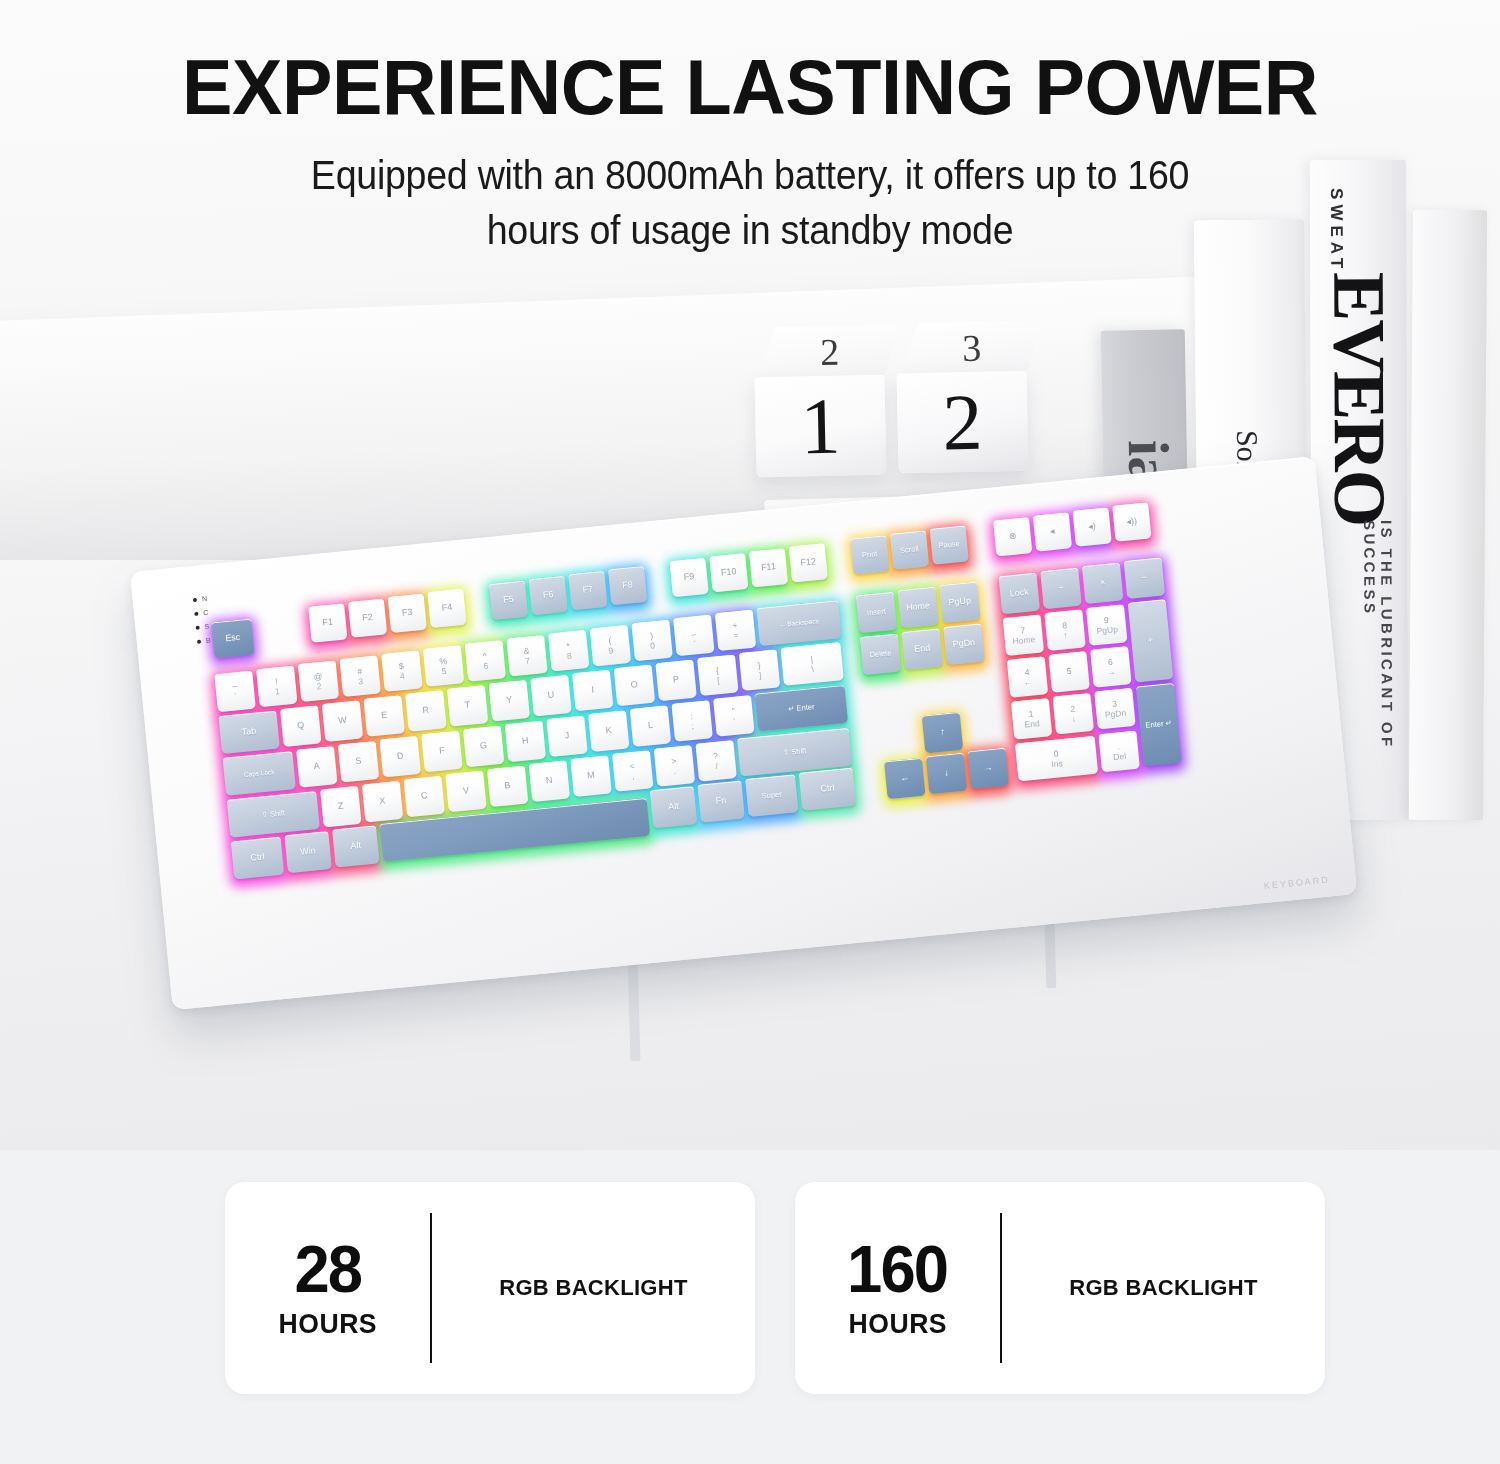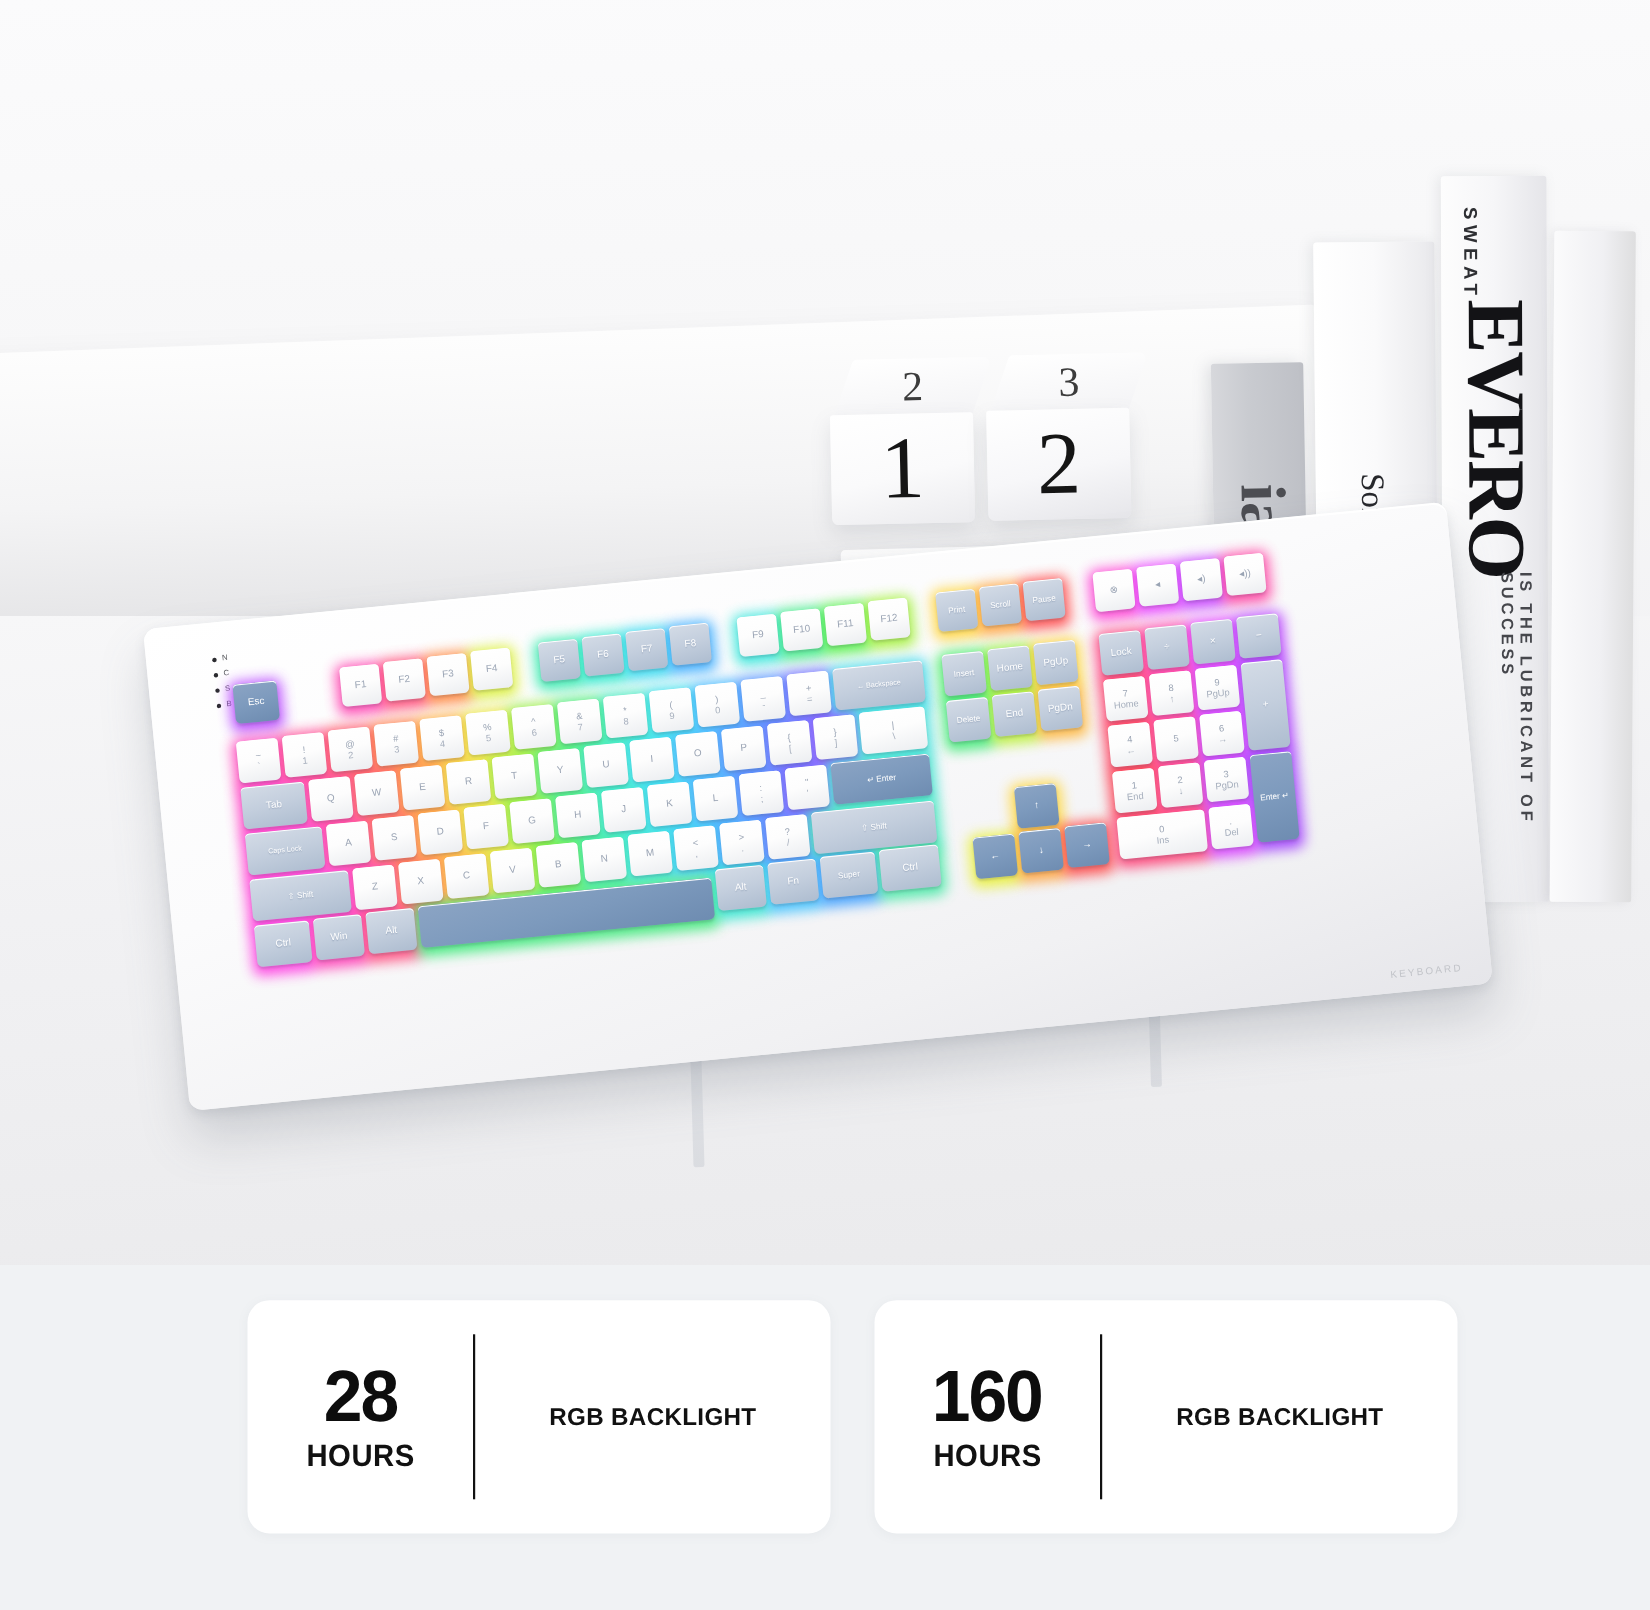--- a/index.html
+++ b/index.html
@@ -870,20 +870,27 @@
                 <span class="a">.</span>
                 <span class="b">Del</span>
               </div>
             </div>
           </div>
         <div class="brand">KEYBOARD</div>
       </div>
     </div>
   </div>
 
+  <div class="header">
+    <div class="headline">EXPERIENCE LASTING POWER</div>
+    <div class="subhead">
+      <div>Equipped with an 8000mAh battery, it offers up to 160</div>
+      <div>hours of usage in standby mode</div>
+    </div>
+  </div>
 
   <div class="cards">
 
     <div class="card card-left">
       <div class="hours-col">
         <div class="hours-num">28</div>
         <div class="hours-lbl">HOURS</div>
       </div>
       <div class="divider"></div>
       <div class="toggle-col">

